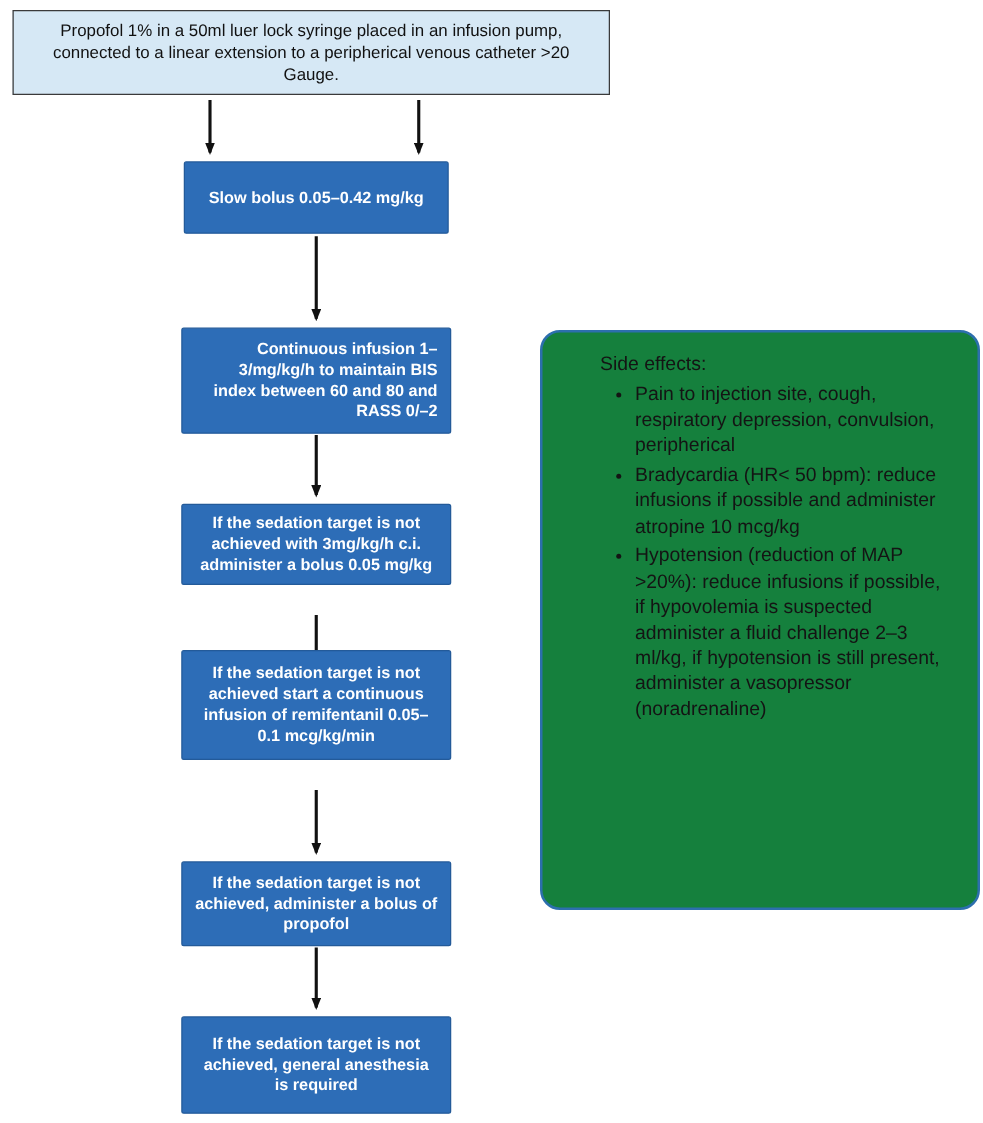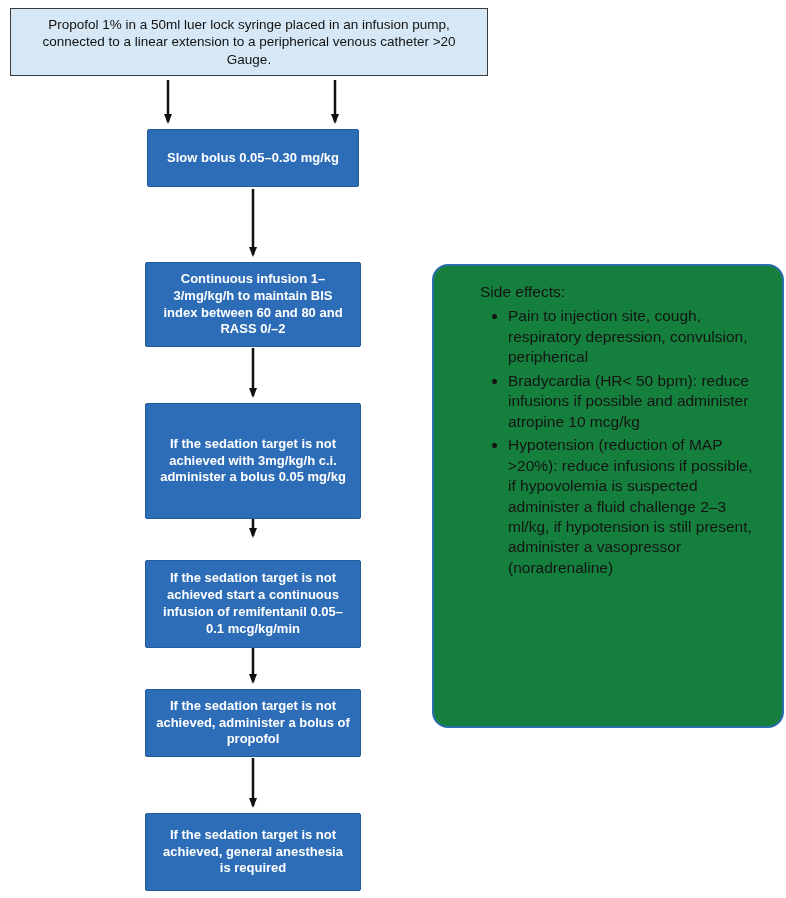--- a/index.html
+++ b/index.html
@@ -49,23 +49,23 @@
     font-weight: bold;
     font-size: 13px;
     line-height: 1.3;
     display: flex;
     align-items: center;
     justify-content: center;
     text-align: center;
     padding: 4px 10px;
   }
   .step-1 { left: 147px; top: 129px; width: 212px; height: 58px; }
-  .step-2 { left: 145px; top: 262px; width: 216px; height: 85px; }
-  .step-3 { left: 145px; top: 403px; width: 216px; height: 116px; }
-  .step-4 { left: 145px; top: 560px; width: 216px; height: 88px; }
+  .step-2 { left: 145px; top: 262px; width: 216px; height: 85px; text-align: right; }
+  .step-3 { left: 145px; top: 403px; width: 216px; height: 65px; }
+  .step-4 { left: 145px; top: 520px; width: 216px; height: 88px; }
   .step-5 { left: 145px; top: 689px; width: 216px; height: 68px; }
   .step-6 { left: 145px; top: 813px; width: 216px; height: 78px; }
   .side-panel {
     position: absolute;
     left: 432px;
     top: 264px;
     width: 352px;
     height: 464px;
     box-sizing: border-box;
     background: #15803d;
@@ -105,21 +105,21 @@
     <line x1="253" y1="492" x2="253" y2="536" stroke="#111111" stroke-width="2.5" marker-end="url(#ah)"></line>
     <line x1="253" y1="632" x2="253" y2="682" stroke="#111111" stroke-width="2.5" marker-end="url(#ah)"></line>
     <line x1="253" y1="758" x2="253" y2="806" stroke="#111111" stroke-width="2.5" marker-end="url(#ah)"></line>
   </svg>
 
   <div class="start-box">
     <span>Propofol 1% in a 50ml luer lock syringe placed in an infusion pump, connected to a linear extension to a peripherical venous catheter &gt;20 Gauge.</span>
   </div>
 
   <div class="step step-1">
-    <span>Slow bolus 0.05–0.30 mg/kg</span>
+    <span>Slow bolus 0.05–0.42 mg/kg</span>
   </div>
 
   <div class="step step-2">
     <span>Continuous infusion 1–3/mg/kg/h to maintain BIS index between 60 and 80 and RASS 0/–2</span>
   </div>
 
   <div class="step step-3">
     <span>If the sedation target is not achieved with 3mg/kg/h c.i. administer a bolus 0.05 mg/kg</span>
   </div>
 

